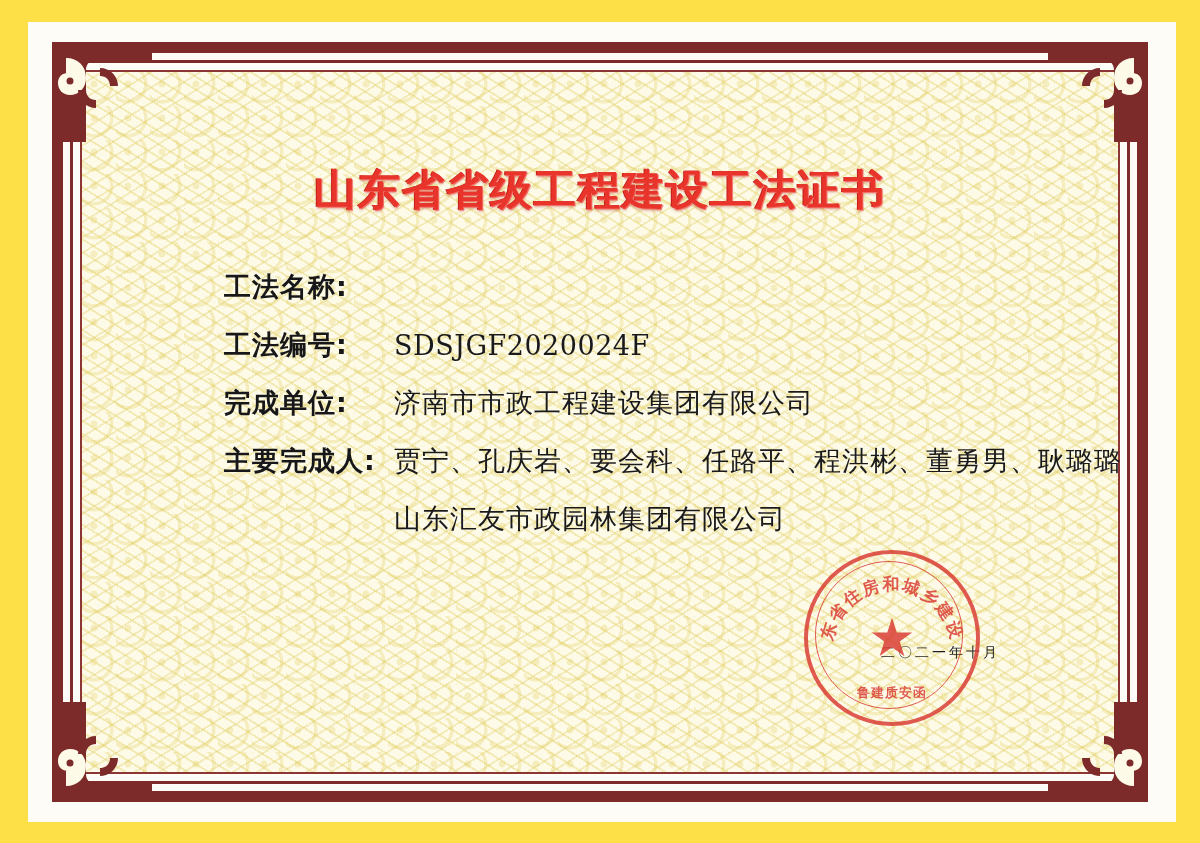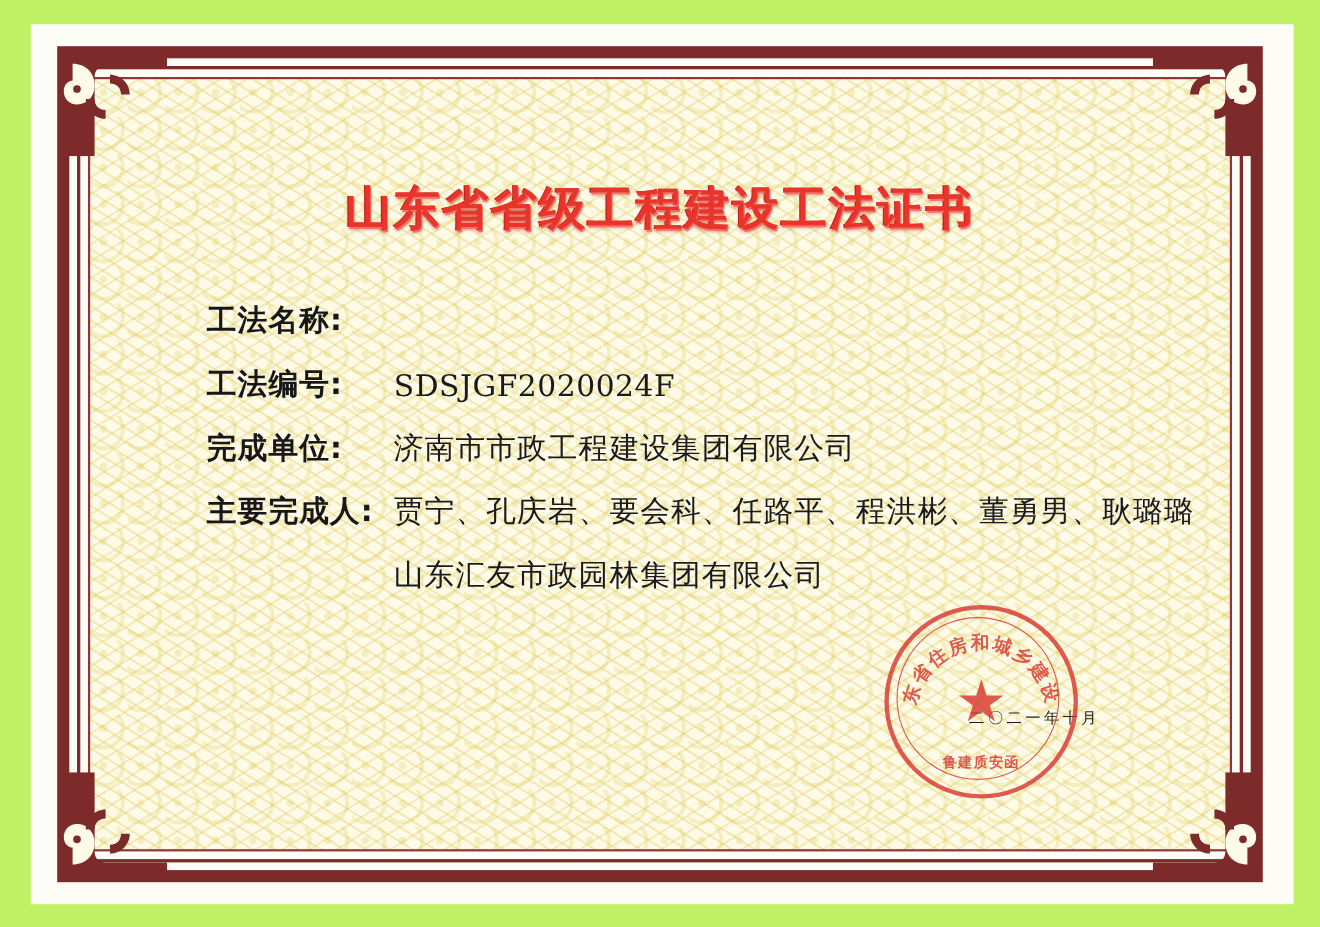--- a/index.html
+++ b/index.html
@@ -13,21 +13,21 @@
     font-family: "Liberation Serif", "DejaVu Serif", serif;
     overflow: hidden;
   }
 
   
   .certificate {
     position: absolute;
     left: 0; top: 0;
     width: 1200px;
     height: 843px;
-    background: #bef264;
+    background: #fde047;
   }
 
   
   .paper {
     position: absolute;
     left: 28px;
     top: 22px;
     width: 1148px;
     height: 800px;
     background: #fdfcf6;
@@ -111,23 +111,24 @@
   }
 
   .fields {
     position: absolute;
     top: 195px;
     left: 108px;
     width: 880px;
   }
   .field-row {
     display: flex;
-    align-items: flex-end;
+    align-items: center;
     margin-bottom: 14px;
     min-height: 44px;
+    margin-left: 36px;
   }
   .field-label {
     flex: 0 0 auto;
     width: 170px;
     font-family: "DejaVu Sans", "Liberation Sans", sans-serif;
     font-weight: bold;
     font-size: 27px;
     color: #17171a;
     letter-spacing: 1px;
   }

